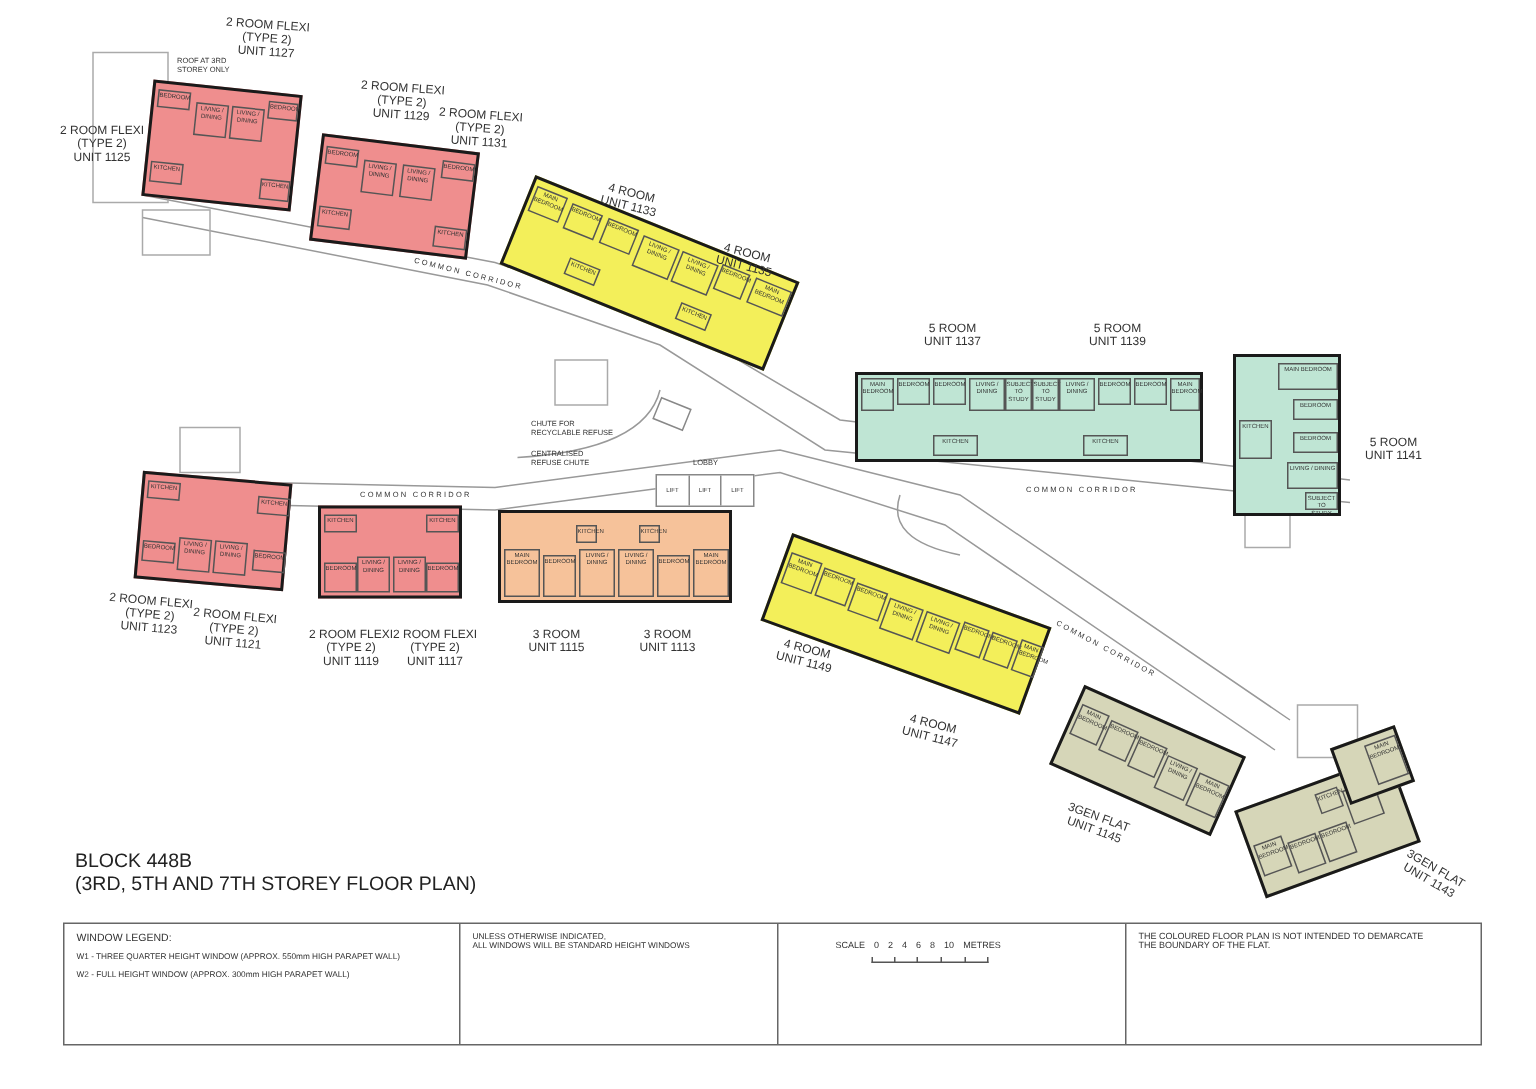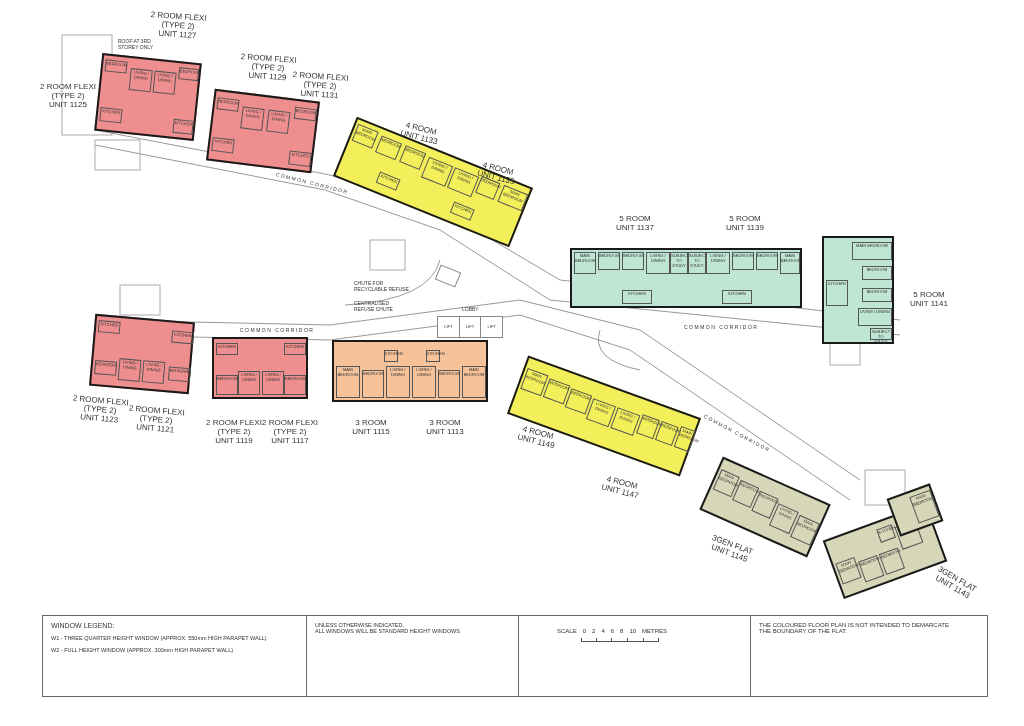--- a/index.html
+++ b/index.html
@@ -215,20 +215,22 @@
   <div class="room" style="left:70px;top:10px;width:22px;height:24px;">LIVING / DINING</div>
   <div class="room" style="left:52px;top:6px;width:16px;height:14px;">KITCHEN</div>
 </div>
 <div class="unit khaki" style="left:892px;top:490px;width:46px;height:40px;transform:rotate(-20deg);">
   <div class="room" style="left:20px;top:4px;width:22px;height:28px;">MAIN BEDROOM</div>
 </div>
 <div class="label" style="left:930px;top:574px;width:50px;transform:rotate(30deg);">3GEN FLAT
 UNIT 1143</div>
 
 <div class="title">
+  <div>BLOCK 448B</div>
+  <div>(3RD, 5TH AND 7TH STOREY FLOOR PLAN)</div>
 </div>
 
 <div class="legend-box">
   <div class="legend-cell" style="width:264px;">
     <div class="legend-head">WINDOW LEGEND:</div>
     <div style="margin-bottom:6px;">W1 - THREE QUARTER HEIGHT WINDOW (APPROX. 550mm HIGH PARAPET WALL)</div>
     <div>W2 - FULL HEIGHT WINDOW (APPROX. 300mm HIGH PARAPET WALL)</div>
   </div>
   <div class="legend-cell" style="width:212px;">
     <div>UNLESS OTHERWISE INDICATED,</div>

